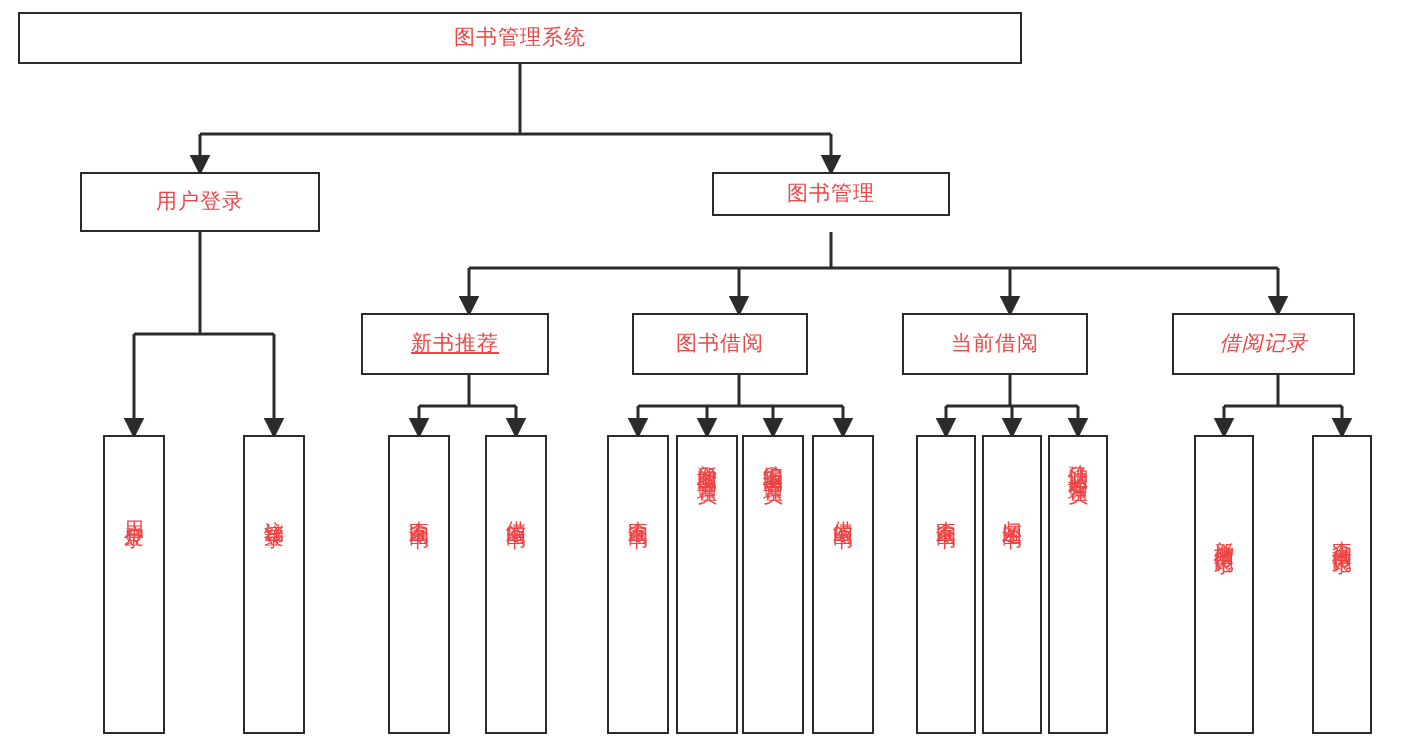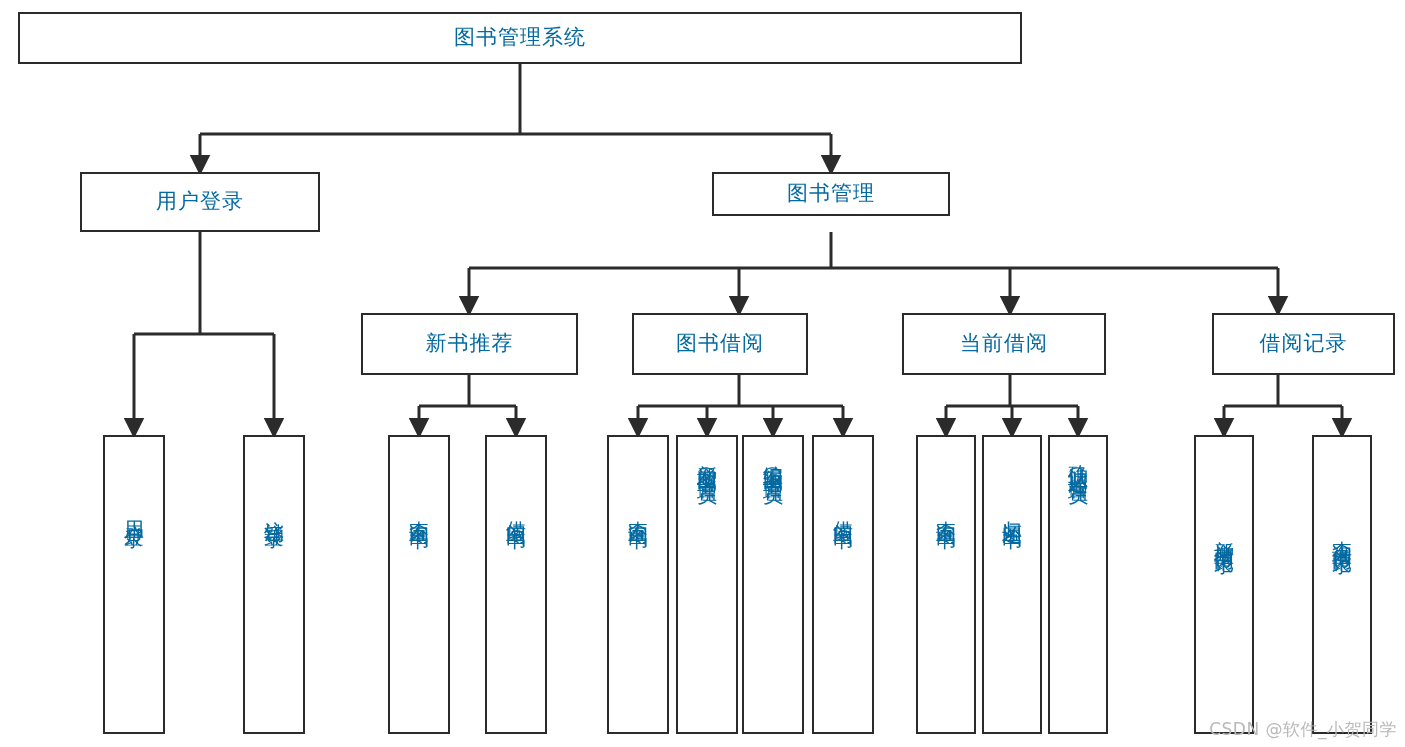--- a/index.html
+++ b/index.html
@@ -26,21 +26,21 @@
     height: 747px;
   }
   .node {
     position: absolute;
     box-sizing: border-box;
     border: 2px solid #2b2b2b;
     background: #ffffff;
     display: flex;
     align-items: center;
     justify-content: center;
-    color: #0369a1;
+    color: #ef4444;
   }
   .node.horiz {
     font-size: 21px;
     letter-spacing: 1px;
     line-height: 1.2;
   }
   .node.vert {
     font-size: 20px;
     padding-top: 8px;
     padding-bottom: 8px;
@@ -126,30 +126,30 @@
   <div id="nodes-layer">
       <div class="node horiz" style="left: 18px; top: 12px; width: 1004px; height: 52px;">
         <span class="htext">图书管理系统</span>
       </div>
       <div class="node horiz" style="left: 80px; top: 172px; width: 240px; height: 60px;">
         <span class="htext">用户登录</span>
       </div>
       <div class="node horiz" style="left: 712px; top: 172px; width: 238px; height: 44px;">
         <span class="htext">图书管理</span>
       </div>
-      <div class="node horiz" style="left: 361px; top: 313px; width: 217px; height: 62px;">
+      <div class="node horiz" style="left: 361px; top: 313px; width: 188px; height: 62px; text-decoration: underline;">
         <span class="htext">新书推荐</span>
       </div>
       <div class="node horiz" style="left: 632px; top: 313px; width: 176px; height: 62px;">
         <span class="htext">图书借阅</span>
       </div>
-      <div class="node horiz" style="left: 902px; top: 313px; width: 204px; height: 62px; text-align: right;">
+      <div class="node horiz" style="left: 902px; top: 313px; width: 186px; height: 62px; text-align: right;">
         <span class="htext">当前借阅</span>
       </div>
-      <div class="node horiz" style="left: 1212px; top: 313px; width: 183px; height: 62px;">
+      <div class="node horiz" style="left: 1172px; top: 313px; width: 183px; height: 62px; font-style: italic;">
         <span class="htext">借阅记录</span>
       </div>
       <div class="node vert mid" style="left: 103px; top: 435px; width: 62px; height: 299px;">
         <span class="vtext">用户登录</span>
       </div>
       <div class="node vert mid" style="left: 243px; top: 435px; width: 62px; height: 299px;">
         <span class="vtext">注销登录</span>
       </div>
       <div class="node vert mid" style="left: 388px; top: 435px; width: 62px; height: 299px;">
         <span class="vtext">查询图书</span>
@@ -179,14 +179,13 @@
         <span class="vtext">确认归还（管理员）</span>
       </div>
       <div class="node vert midlow" style="left: 1194px; top: 435px; width: 60px; height: 299px;">
         <span class="vtext">新增借阅记录</span>
       </div>
       <div class="node vert midlow" style="left: 1312px; top: 435px; width: 60px; height: 299px;">
         <span class="vtext">查询借阅记录</span>
       </div>
     </div>
 
-  <div id="watermark">CSDN @软件_小贺同学</div>
 </div>
 
 </body></html>

